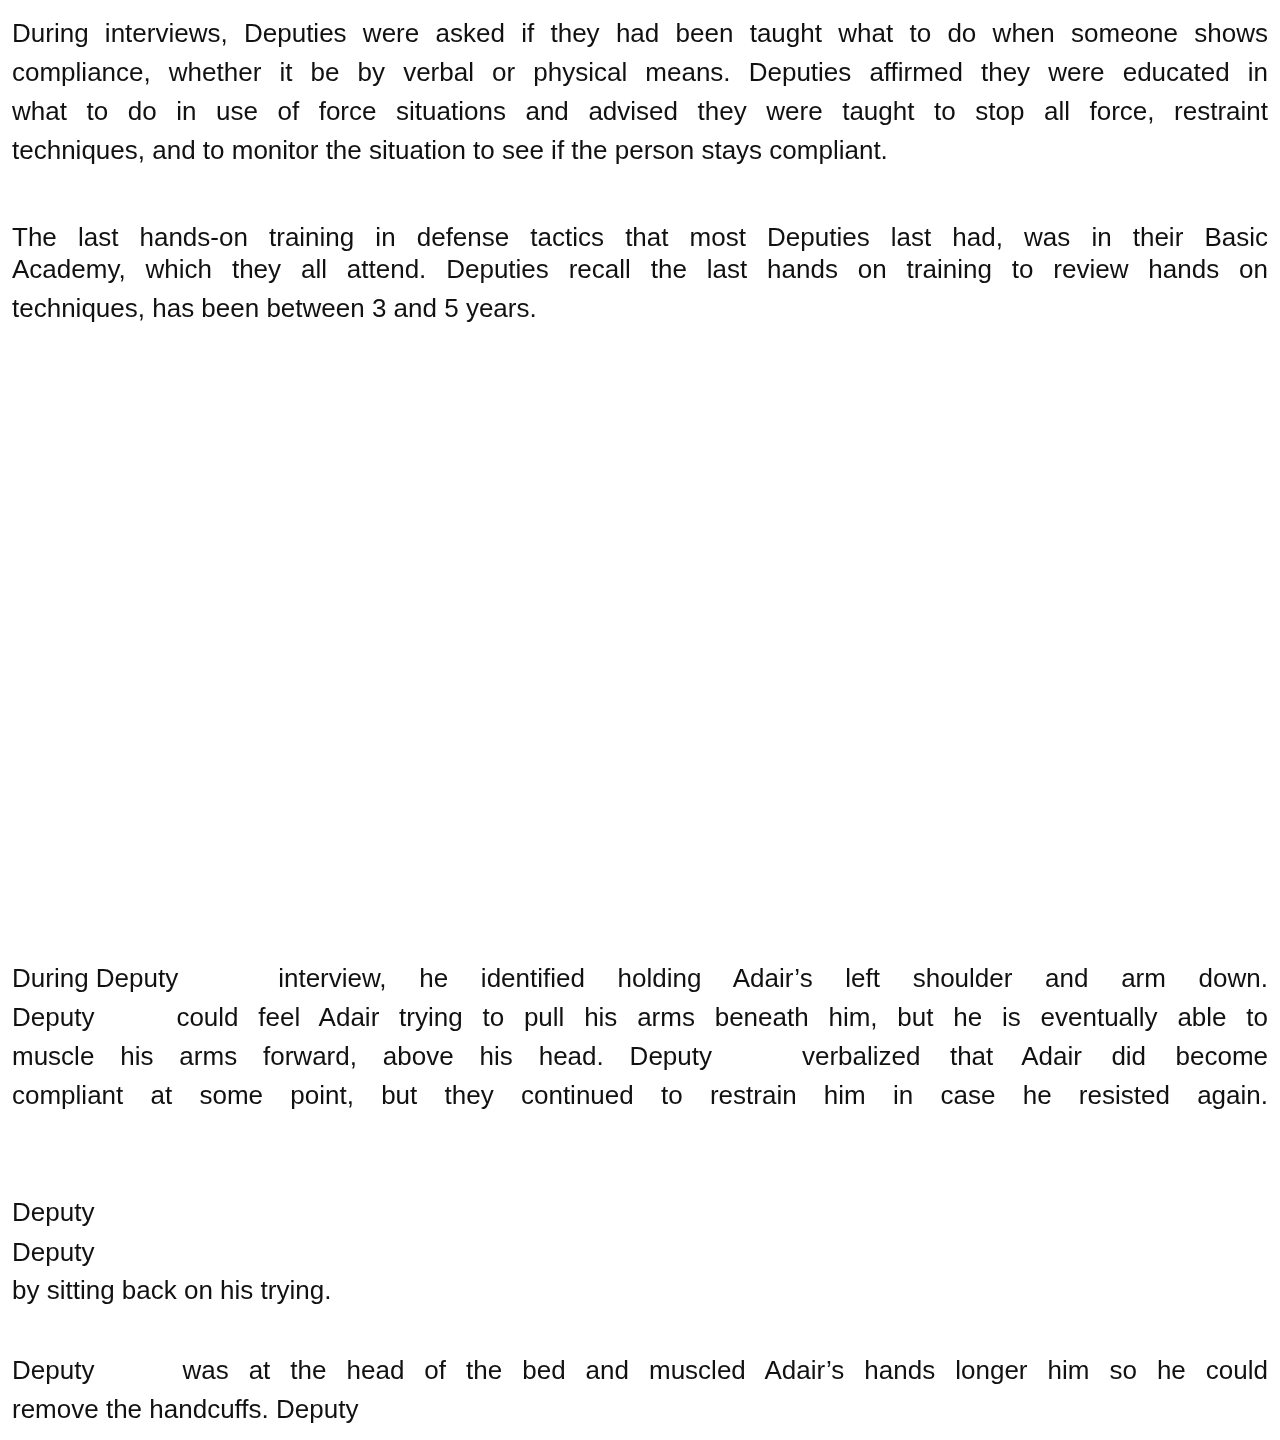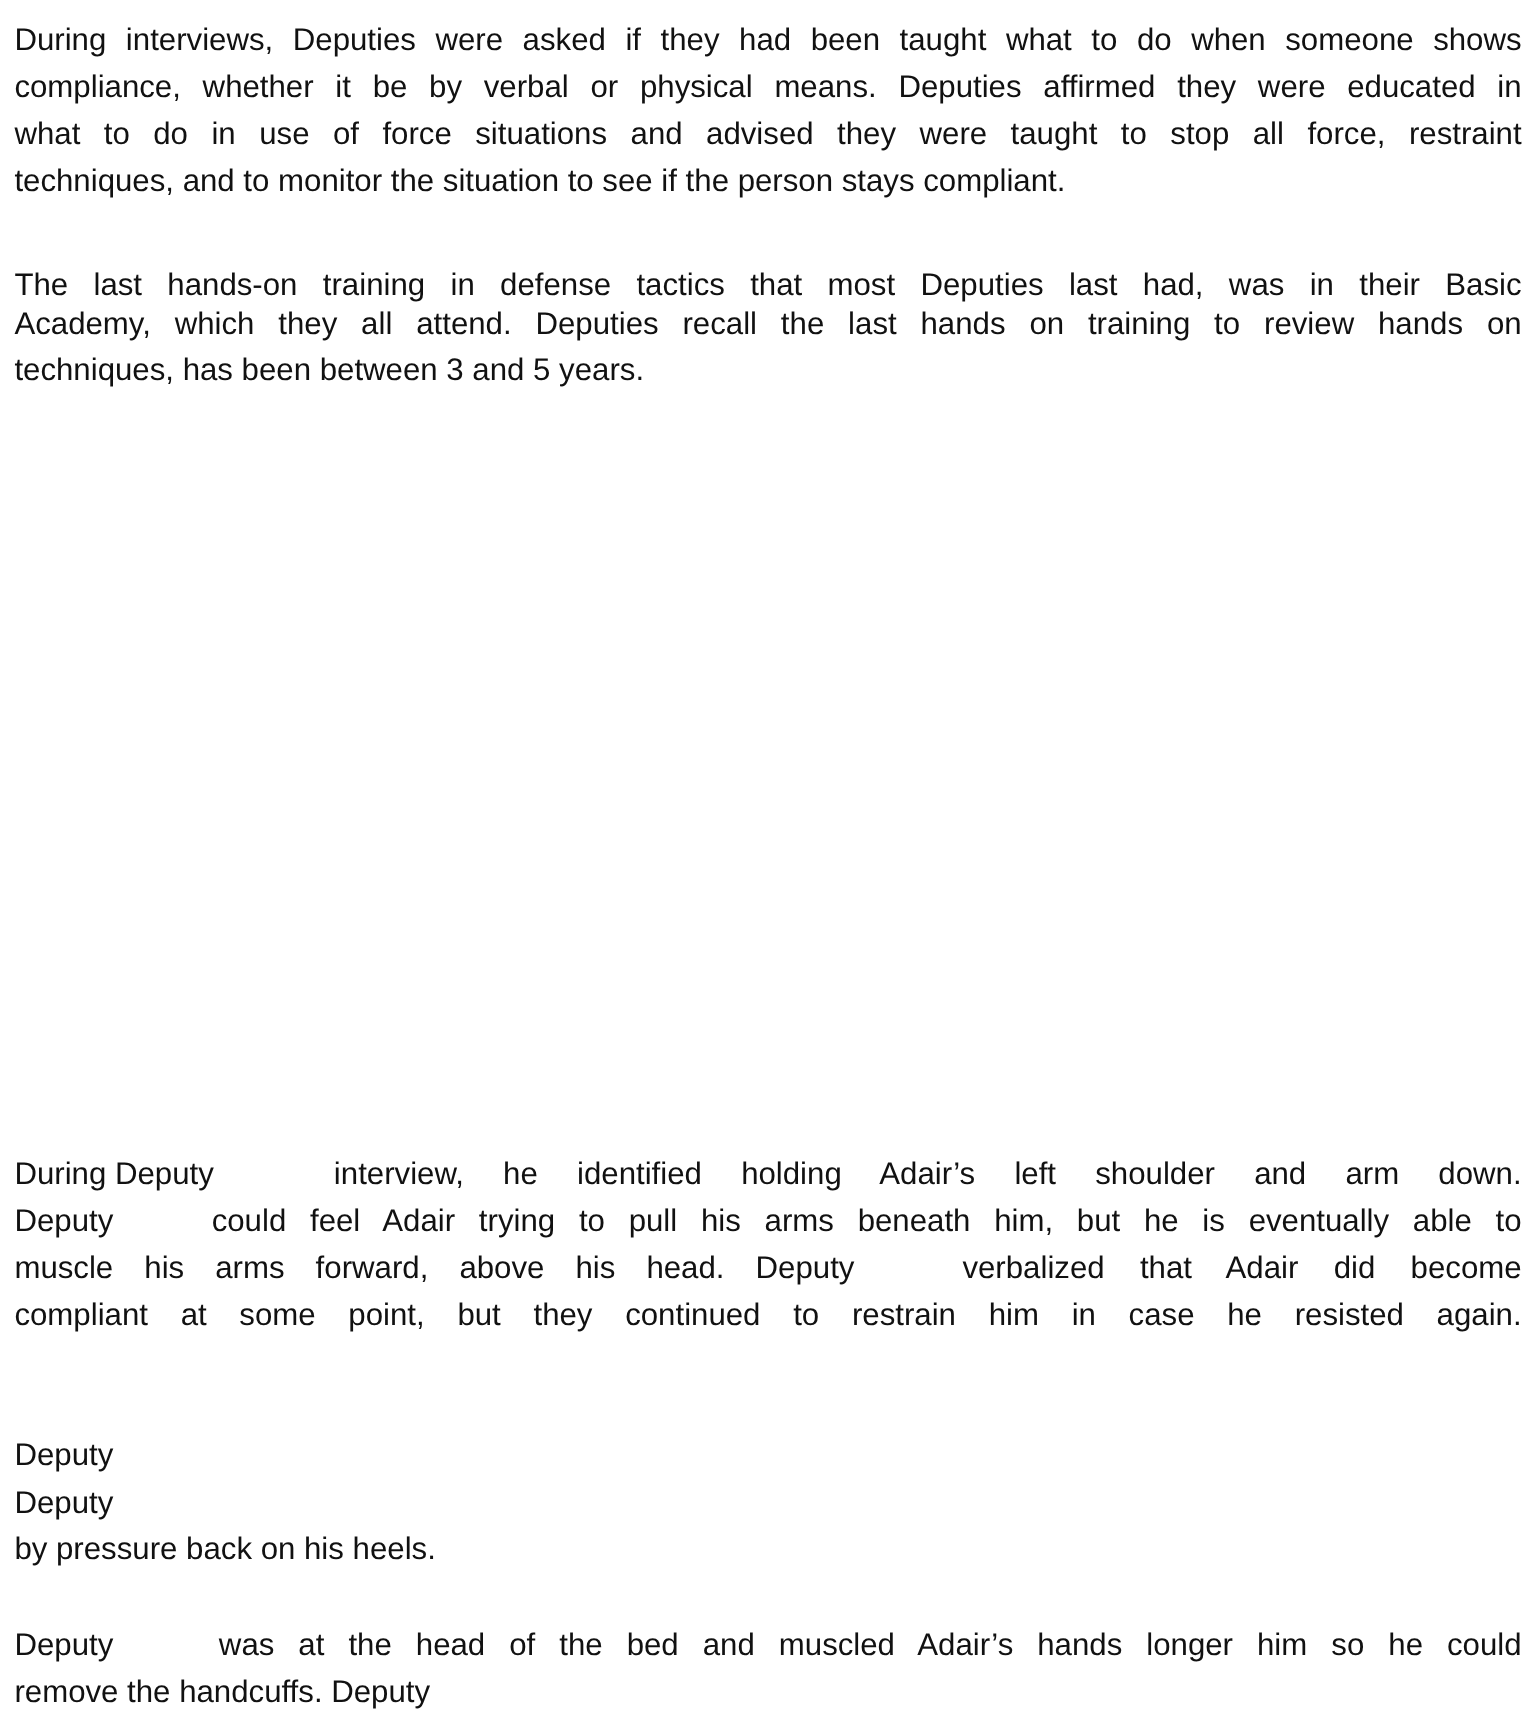--- a/index.html
+++ b/index.html
@@ -81,21 +81,21 @@
 
   <div>
     <div class="line" style="top:1193px; display:flex">
       <span>Deputy</span>
       <span class="gap" style="width:113px"></span>
     </div>
     <div class="line" style="top:1233px; display:flex">
       <span>Deputy</span>
       <span class="gap" style="width:113px"></span>
     </div>
-    <div class="line" style="top:1271px">by pressure back on his heels.</div>
+    <div class="line" style="top:1271px">by sitting back on his trying.</div>
   </div>
 
   <div>
     <div class="line" style="top:1351px; display:flex">
       <span>Deputy</span>
       <span class="gap" style="width:88px"></span>
       <span style="flex:1; text-align:justify; text-align-last:justify">was at the head of the bed and muscled Adair’s hands longer him so he could</span>
     </div>
     <div class="line" style="top:1390px; display:flex">
       <span>remove the handcuffs. Deputy</span>

